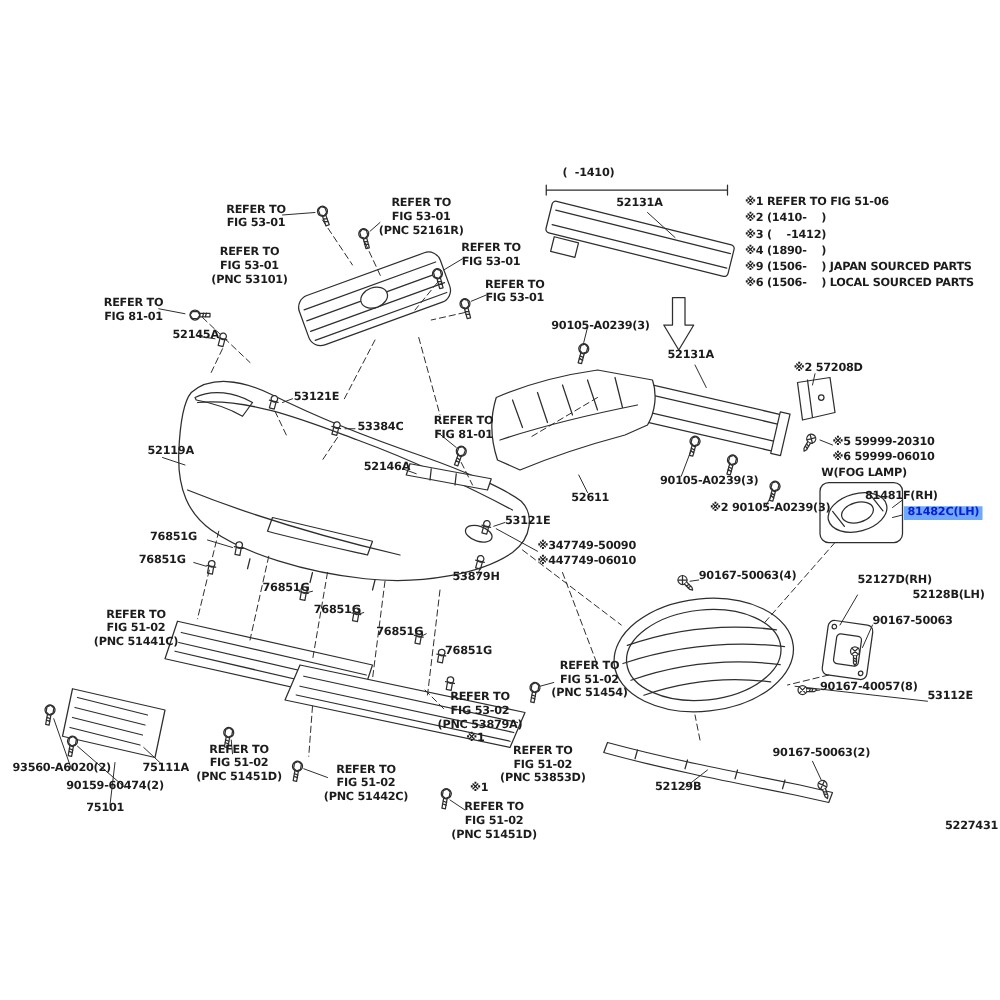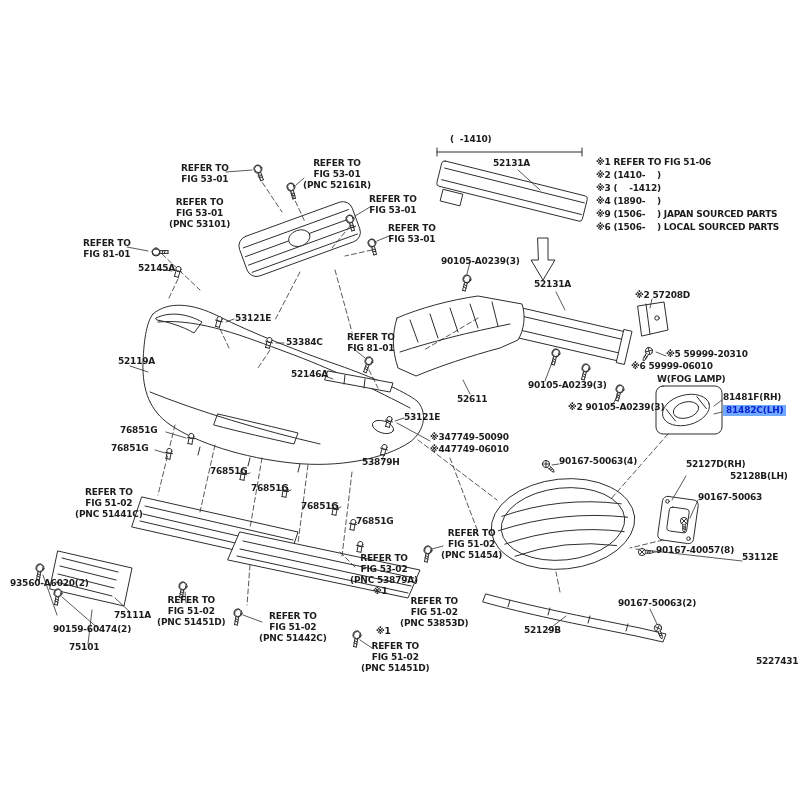--- a/index.html
+++ b/index.html
@@ -266,23 +266,23 @@
       <div class="lbl" style="left: 596px; top: 183px;">※3 (    -1412)</div>
       <div class="lbl" style="left: 596px; top: 196px;">※4 (1890-    )</div>
       <div class="lbl" style="left: 596px; top: 209px;">※9 (1506-    ) JAPAN SOURCED PARTS</div>
       <div class="lbl" style="left: 596px; top: 222px;">※6 (1506-    ) LOCAL SOURCED PARTS</div>
       <div class="lbl" style="left: 450px; top: 134px;">(  -1410)</div>
       <div class="lbl" style="left: 493px; top: 158px;">52131A</div>
       <div class="lbl" style="left: 441px; top: 256px;">90105-A0239(3)</div>
       <div class="lbl" style="left: 534px; top: 279px;">52131A</div>
       <div class="lbl" style="left: 635px; top: 290px;">※2 57208D</div>
       <div class="lbl" style="left: 666px; top: 349px;">※5 59999-20310</div>
-      <div class="lbl" style="left: 631px; top: 361px;">※6 59999-06010</div>
+      <div class="lbl" style="left: 666px; top: 361px;">※6 59999-06010</div>
       <div class="lbl" style="left: 657px; top: 374px;">W(FOG LAMP)</div>
-      <div class="lbl" style="left: 723px; top: 392px;">81481F(RH)</div>
+      <div class="lbl" style="left: 692px; top: 392px;">81481F(RH)</div>
       <div class="lbl hl" style="left: 723px; top: 405px;">81482C(LH)</div>
       <div class="lbl center" style="left: 181px; top: 163px;">REFER TO
 FIG 53-01</div>
       <div class="lbl center" style="left: 303px; top: 158px;">REFER TO
 FIG 53-01
 (PNC 52161R)</div>
       <div class="lbl center" style="left: 169px; top: 197px;">REFER TO
 FIG 53-01
 (PNC 53101)</div>
       <div class="lbl center" style="left: 369px; top: 194px;">REFER TO
@@ -327,21 +327,21 @@
       <div class="lbl" style="left: 656px; top: 545px;">90167-40057(8)</div>
       <div class="lbl" style="left: 742px; top: 552px;">53112E</div>
       <div class="lbl" style="left: 373px; top: 586px;">※1</div>
       <div class="lbl center" style="left: 400px; top: 596px;">REFER TO
 FIG 51-02
 (PNC 53853D)</div>
       <div class="lbl center" style="left: 157px; top: 595px;">REFER TO
 FIG 51-02
 (PNC 51451D)</div>
       <div class="lbl" style="left: 618px; top: 598px;">90167-50063(2)</div>
-      <div class="lbl" style="left: 10px; top: 578px; text-align: center;">93560-A6020(2)</div>
+      <div class="lbl" style="left: 10px; top: 610px; text-align: center;">93560-A6020(2)</div>
       <div class="lbl" style="left: 114px; top: 610px;">75111A</div>
       <div class="lbl center" style="left: 259px; top: 611px;">REFER TO
 FIG 51-02
 (PNC 51442C)</div>
       <div class="lbl" style="left: 53px; top: 624px;">90159-60474(2)</div>
       <div class="lbl" style="left: 524px; top: 625px;">52129B</div>
       <div class="lbl" style="left: 376px; top: 626px;">※1</div>
       <div class="lbl" style="left: 69px; top: 642px;">75101</div>
       <div class="lbl center" style="left: 361px; top: 641px;">REFER TO
 FIG 51-02

